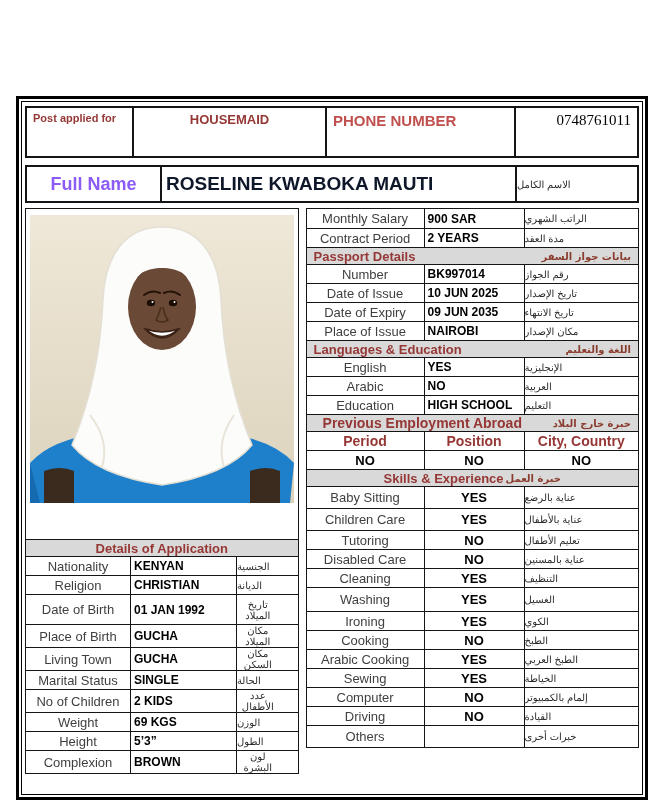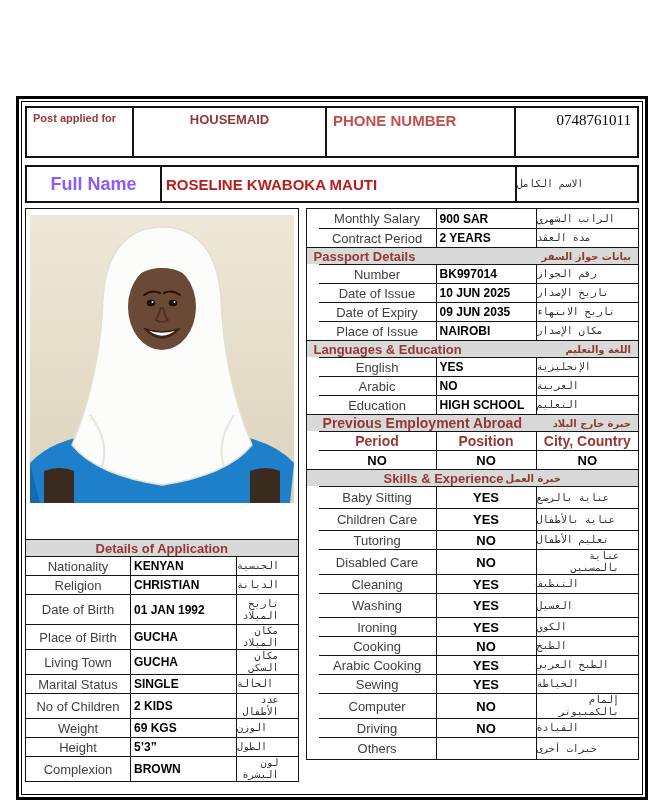--- a/index.html
+++ b/index.html
@@ -24,37 +24,37 @@
   .t1 .c:first-child { border-left:none; }
   .post-lab { color:#953735; font-weight:bold; font-size:11px; padding-left:13px; }
   .post-val { color:#953735; font-weight:bold; font-size:13px; text-align:center; }
   .phone-lab { color:#C0504D; font-weight:bold; font-size:15px; }
   .phone-val { font-family:"Liberation Serif",serif; font-size:15px; text-align:right; padding-top:5px; }
 
   .t2 { display:grid; grid-template-columns:133px 1fr 122px; border:2px solid #151515; height:38px; margin-top:7px; }
   .t2 .c { display:flex; align-items:center; border-left:2px solid #151515; }
   .t2 .c:first-child { border-left:none; }
   .fn-lab { color:#8b5cf6; font-weight:bold; font-size:18px; justify-content:center; }
-  .fn-val { font-weight:bold; font-size:15px; padding-left:4px; color:#b91c1c; }
+  .fn-val { font-weight:bold; font-size:19px; padding-left:4px; color:#0f172a; }
 
   
   .cols { display:flex; gap:7px; margin-top:5px; align-items:flex-start; }
   .ltable { width:274px; border:1.5px solid #151515; background:#fff; }
   .rtable { width:334px; border:1.5px solid #151515; background:#fff; }
 
   .row { display:grid; border-top:1px solid #151515; min-height:19px; }
   .ltable .row { grid-template-columns:104px 106px 1fr; }
-  .rtable .row { grid-template-columns:117px 100px 1fr;margin-left:12px; }
+  .rtable .row { grid-template-columns:117px 100px 1fr; }
   .ltable > .row:first-child, .rtable > .row:first-child { border-top:none; }
   .cell { display:flex; align-items:center; min-width:0; }
   .cell + .cell { border-left:1px solid #151515; }
   .lab { justify-content:center; color:#3f3f3f; font-size:13px; text-align:center; }
   .val { font-weight:bold; font-size:12px; padding-left:3px; color:#000; }
   .arb { justify-content:flex-end; padding-right:19px; font-size:10px; color:#2b2b2b;
-         direction:rtl; font-family:Liberation Mono, monospace; }
+         direction:rtl; font-family:Liberation Sans, sans-serif;text-align:center; }
 
   .sech { background:#D9D9D9; color:#953735; font-weight:bold; font-size:13px;
           display:flex; align-items:center; border-top:1px solid #151515; min-height:17px; padding:0 7px; }
   .sech .ar { margin-left:auto; font-size:10px; font-weight:bold; color:#8a3d2e;
               direction:rtl; font-family:"DejaVu Sans",sans-serif; }
   .sech.center { justify-content:center; }
   .sech.center .ar { margin-left:2px; }
   .sech.big { font-size:14px; padding-left:16px; }
 
   .emp-hdr .cell { justify-content:center; color:#953735; font-weight:bold; font-size:14px; }

